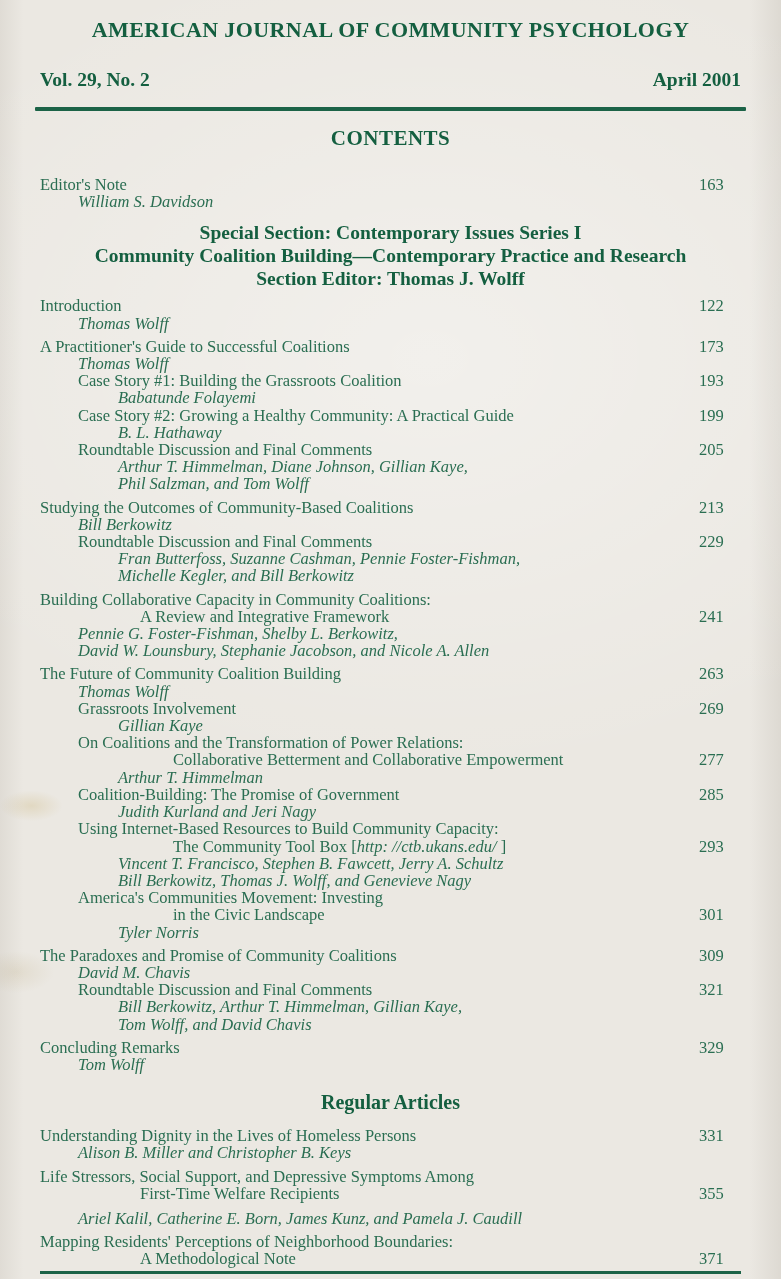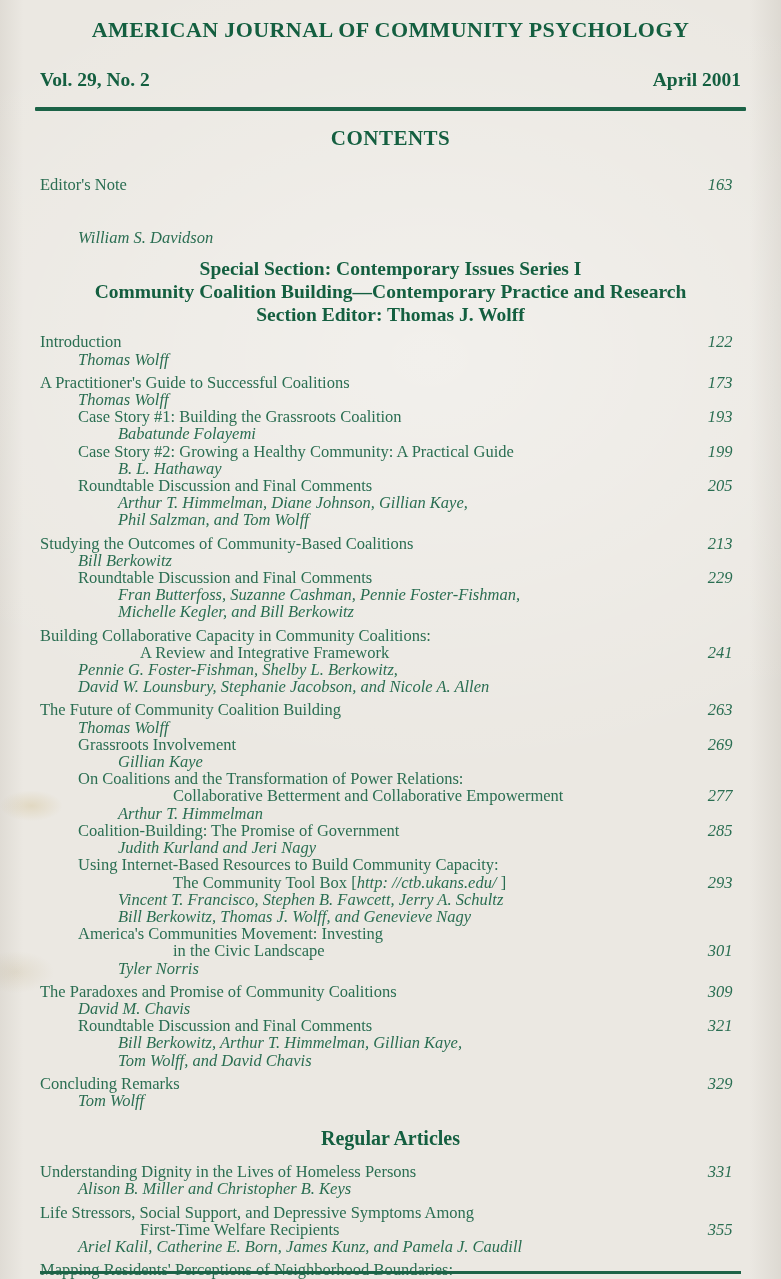--- a/index.html
+++ b/index.html
@@ -33,21 +33,21 @@
   }
   #toc{margin-top:25px;font-size:16.5px;line-height:17.2px;}
   .section-heading{
     text-align:center;font-weight:bold;color:var(--ink-bold,#145f40);
     font-size:19.5px;line-height:23px;margin:11px 0 7px;
   }
   .section-heading.lg{margin:18px 0 13px;font-size:20px;}
   .group{margin-top:6px;}
   .line{display:flex;align-items:baseline;}
   .txt{white-space:nowrap;}
-  .pg{margin-left:auto;text-align:center;min-width:42px;padding-left:8px;font-style:italic;}
+  .pg{margin-left:auto;text-align:left;min-width:42px;padding-left:8px;}
   .it{font-style:italic;}
 </style>
 </head>
 <body>
 
 <div class="page">
   <header>
     <h1 class="journal-title">AMERICAN JOURNAL OF COMMUNITY PSYCHOLOGY</h1>
     <div class="vol-row">
       <span>Vol. 29, No. 2</span>
@@ -57,21 +57,21 @@
     <h2 class="contents-heading">CONTENTS</h2>
   </header>
 
   <main id="toc">
       <div class="group">
         <div class="line">
           <span class="txt" style="padding-left: 0px;">Editor's Note</span>
           <span class="pg">163</span>
         </div>
         <div class="line">
-          <span class="txt it" style="padding-left: 38px; margin-top: 36px;">William S. Davidson</span>
+          <span class="txt it" style="padding-left: 38px;">William S. Davidson</span>
         </div>
       </div>
       <div class="section-heading">
         <div>Special Section: Contemporary Issues Series I</div>
         <div>Community Coalition Building—Contemporary Practice and Research</div>
         <div>Section Editor: Thomas J. Wolff</div>
       </div>
       <div class="group">
         <div class="line">
           <span class="txt" style="padding-left: 0px;">Introduction</span>
@@ -246,21 +246,21 @@
       </div>
       <div class="group">
         <div class="line">
           <span class="txt" style="padding-left: 0px;">Life Stressors, Social Support, and Depressive Symptoms Among</span>
         </div>
         <div class="line">
           <span class="txt" style="padding-left: 100px;">First-Time Welfare Recipients</span>
           <span class="pg">355</span>
         </div>
         <div class="line">
-          <span class="txt it" style="padding-left: 38px;">Ariel Kalil, Catherine E. Born, James Kunz, and Pamela J. Caudill</span>
+          <span class="txt it" style="padding-left: 38px; margin-top: 8px;">Ariel Kalil, Catherine E. Born, James Kunz, and Pamela J. Caudill</span>
         </div>
       </div>
       <div class="group">
         <div class="line">
           <span class="txt" style="padding-left: 0px;">Mapping Residents' Perceptions of Neighborhood Boundaries:</span>
         </div>
         <div class="line">
           <span class="txt" style="padding-left: 100px;">A Methodological Note</span>
           <span class="pg">371</span>
         </div>

